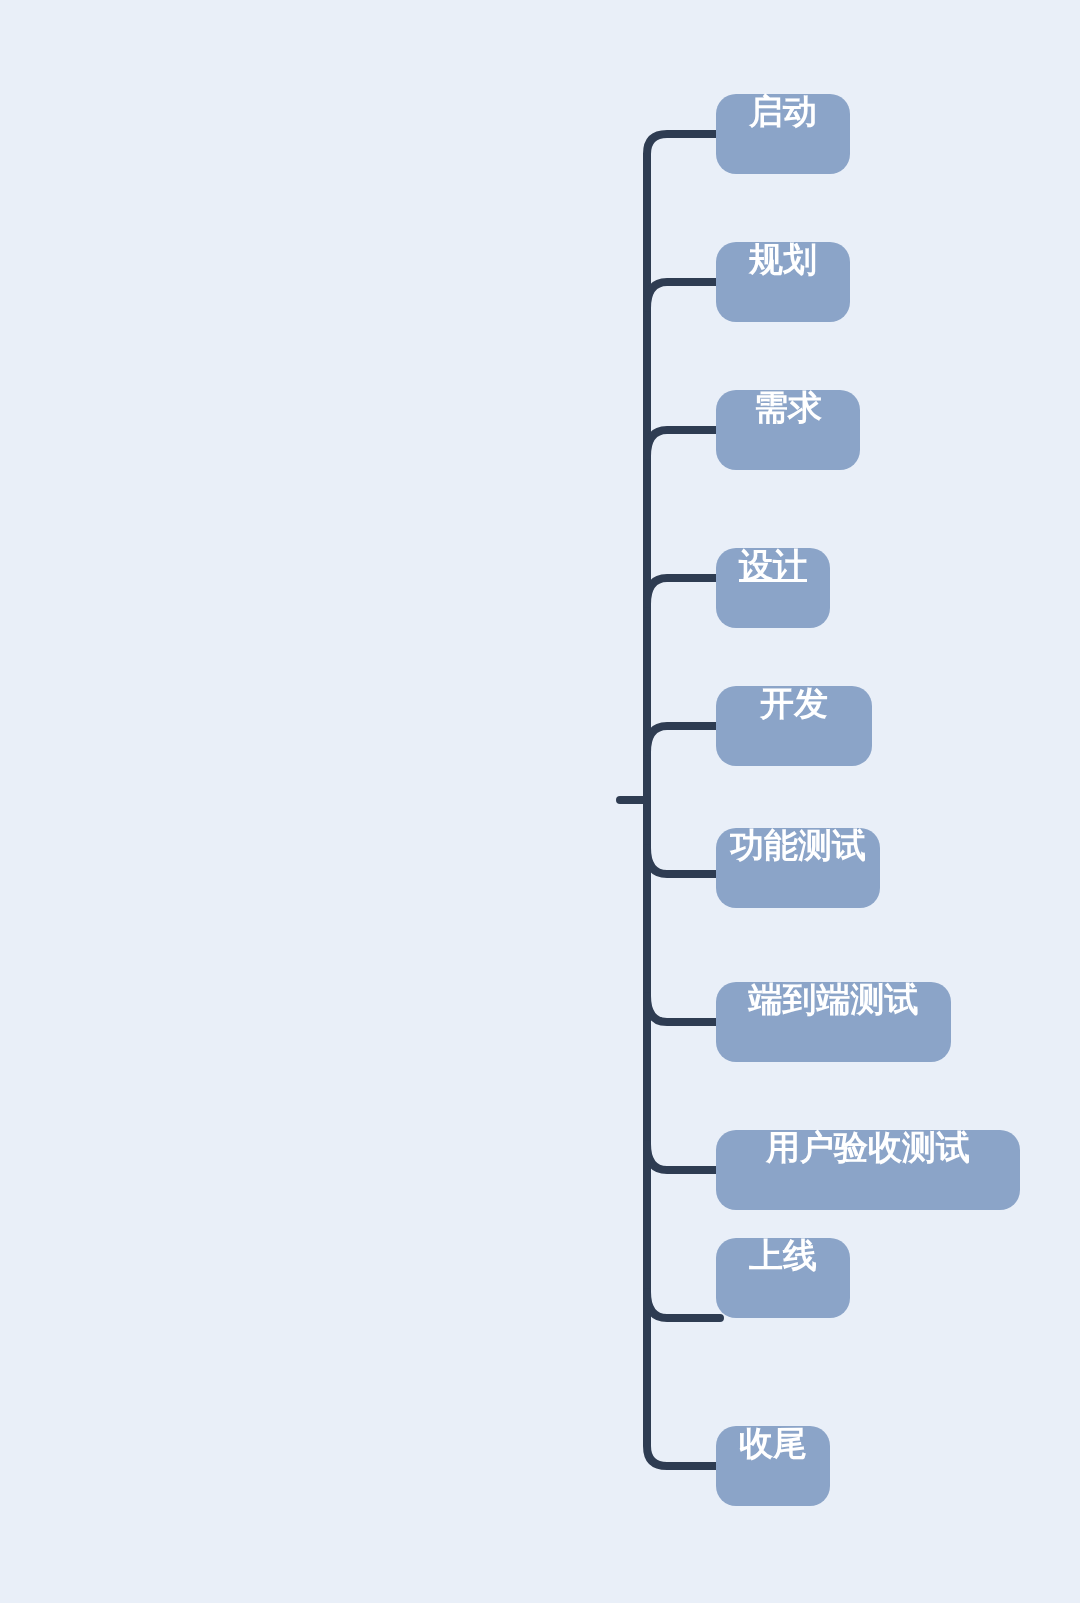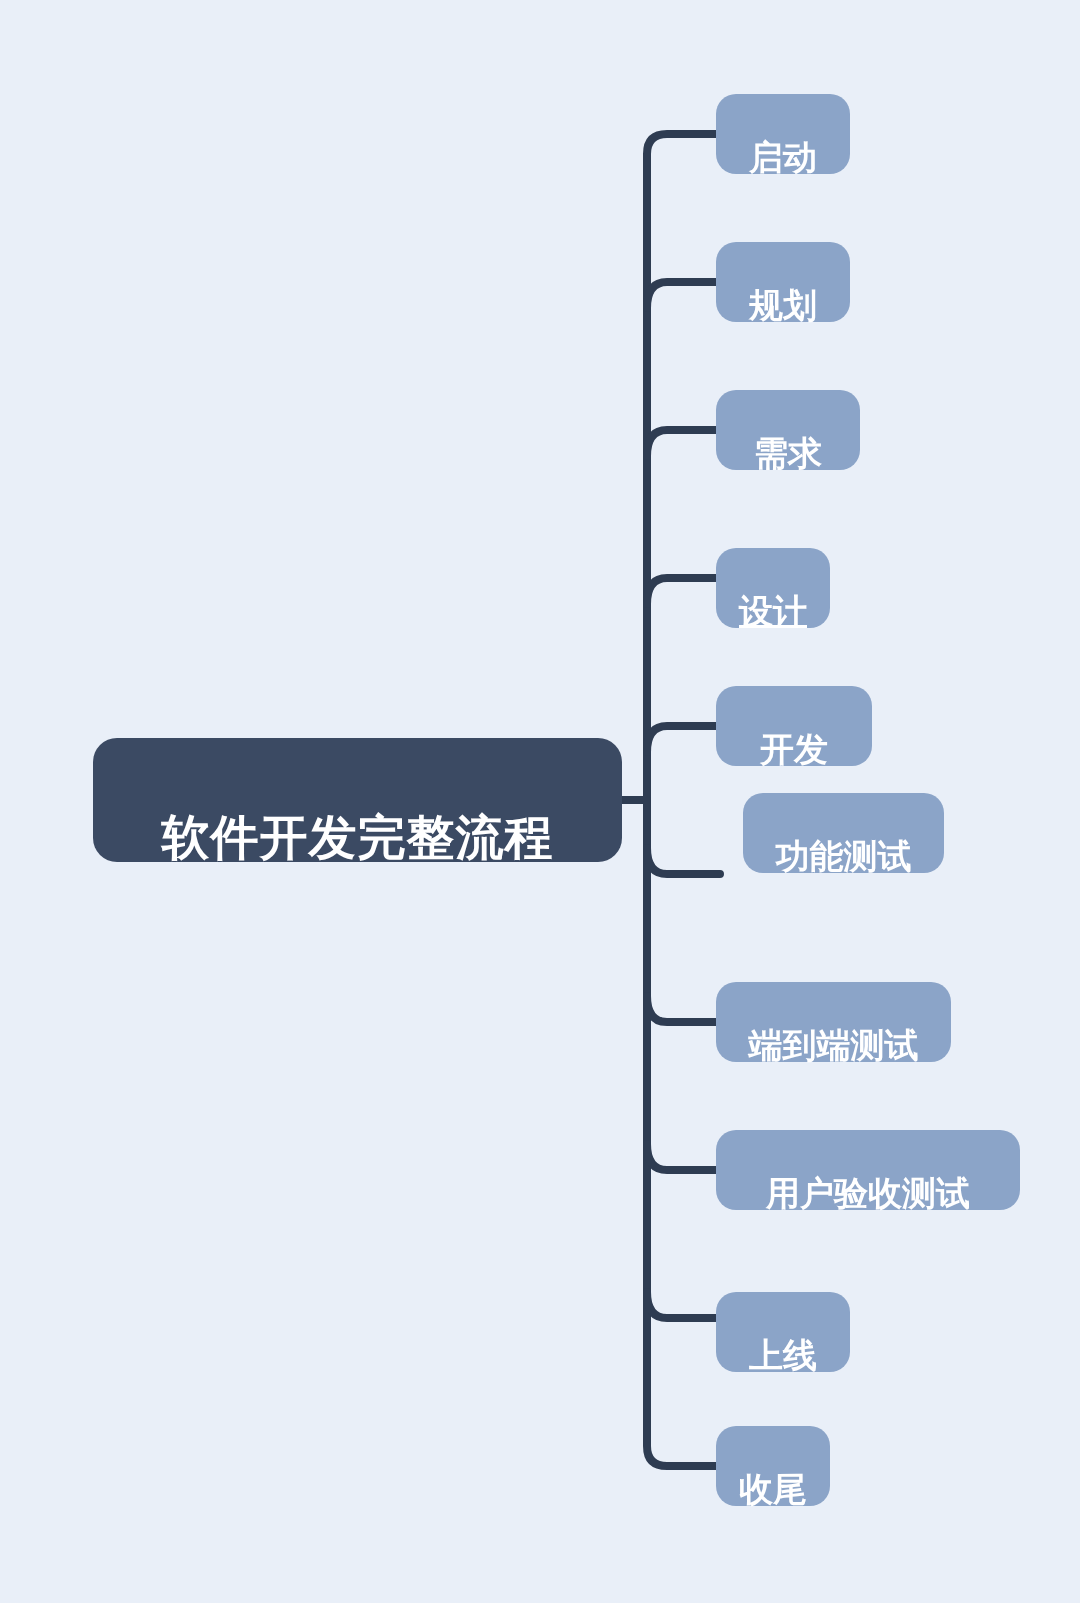--- a/index.html
+++ b/index.html
@@ -29,21 +29,21 @@
   }
   .connectors path{
     stroke:var(--line);
     stroke-width:8;
     fill:none;
     stroke-linecap:round;
   }
   .node{
     position:absolute;
     display:flex;
-    align-items:flex-end;
+    align-items:flex-start;
     justify-content:center;
     color:var(--text);
     font-weight:700;
     box-sizing:border-box;
     cursor:default;
   }
   .node.root{
     left:93px;
     top:738px;
     width:529px;
@@ -75,49 +75,46 @@
       <path d="M 720 282 L 667 282 Q 647 282 647 308"></path>
       <path d="M 720 430 L 667 430 Q 647 430 647 456"></path>
       <path d="M 720 578 L 667 578 Q 647 578 647 604"></path>
       <path d="M 720 726 L 667 726 Q 647 726 647 752"></path>
       <path d="M 720 874 L 667 874 Q 647 874 647 848"></path>
       <path d="M 720 1022 L 667 1022 Q 647 1022 647 996"></path>
       <path d="M 720 1170 L 667 1170 Q 647 1170 647 1144"></path>
       <path d="M 720 1318 L 667 1318 Q 647 1318 647 1292"></path>
     </svg>
 
-  <div class="node root">
-    <span>软件开发完整流程</span>
-  </div>
 
   <div id="branch-layer">
       <div class="node branch" style="top: 94px; width: 134px;">
         <span>启动</span>
       </div>
       <div class="node branch" style="top: 242px; width: 134px;">
         <span>规划</span>
       </div>
       <div class="node branch" style="top: 390px; width: 144px;">
         <span>需求</span>
       </div>
       <div class="node branch" style="top: 548px; width: 114px; text-decoration: underline;">
         <span>设计</span>
       </div>
       <div class="node branch" style="top: 686px; width: 156px;">
         <span>开发</span>
       </div>
-      <div class="node branch" style="top: 793px; width: 201px; margin-left: 27px;">
+      <div class="node branch" style="top: 828px; width: 164px;">
         <span>功能测试</span>
       </div>
       <div class="node branch" style="top: 982px; width: 235px;">
         <span>端到端测试</span>
       </div>
       <div class="node branch" style="top: 1130px; width: 304px;">
         <span>用户验收测试</span>
       </div>
-      <div class="node branch" style="top: 1292px; width: 134px;">
+      <div class="node branch" style="top: 1238px; width: 134px;">
         <span>上线</span>
       </div>
       <div class="node branch" style="top: 1426px; width: 114px;">
         <span>收尾</span>
       </div>
     </div>
 </div>
 
 </body></html>

